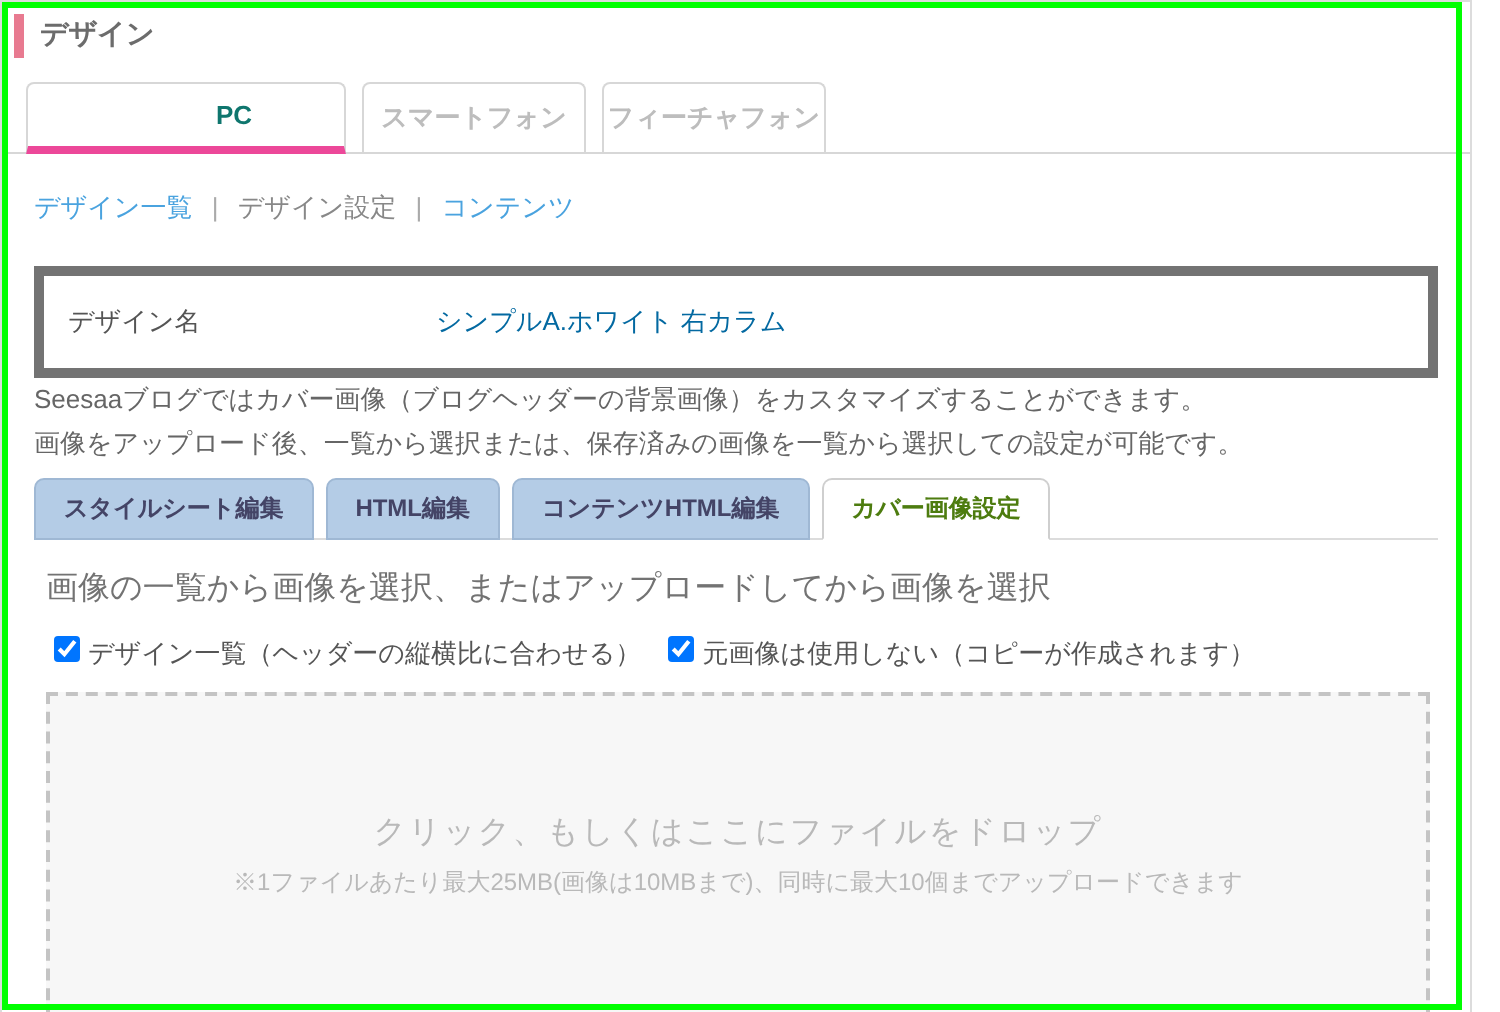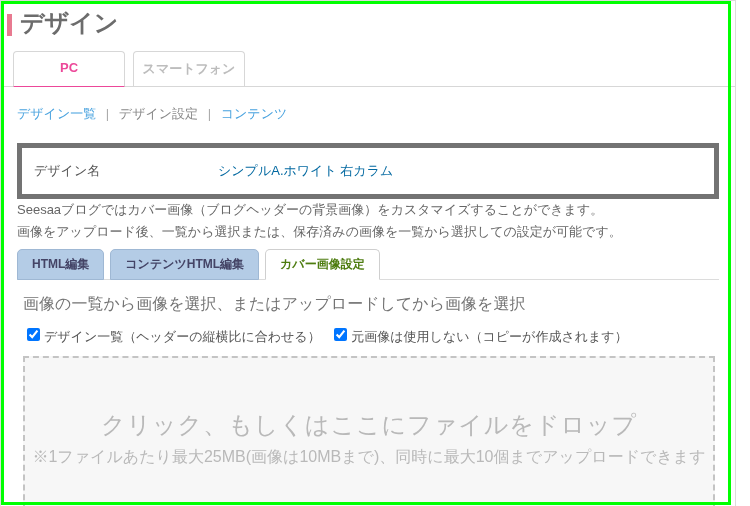--- a/index.html
+++ b/index.html
@@ -28,21 +28,21 @@
   }
   .accent {
     width: 5px;
     height: 22px;
     background: #e87a90;
     display: inline-block;
     vertical-align: middle;
     margin-right: 8px;
   }
   .title {
-    font-size: 24px;
+    font-size: 14px;
     font-weight: bold;
     color: #6c6c6c;
     padding: 6px 0 6px 6px;
   }
   .device-tabs {
     display: flex;
     gap: 8px;
     padding: 6px 12px 0 12px;
     border-bottom: 1px solid #d7d7d7;
   }
@@ -54,23 +54,24 @@
     padding: 8px 0;
     width: 110px;
     text-align: center;
     color: #bdbdbd;
     cursor: pointer;
     font-weight: bold;
     position:relative;
     background:#fff;
   }
   .dtab.active {
-    color: #ec4899;
-    border-bottom: 1px solid #ec4899;
+    color: #0f766e;
+    border-bottom: 4px solid #ec4899;
     margin-bottom:-1px;
+    padding-left:48px;
   }
   .content {
     padding: 18px 16px;
   }
   .crumbs {
     color: #888;
     margin-bottom: 20px;
   }
   .crumbs a { color: #4aa3df; text-decoration: none; cursor:pointer; }
   .sep { color: #aaa; margin: 0 6px; }
@@ -122,35 +123,36 @@
     width: 688px;
     height: 160px;
     display:flex;
     flex-direction:column;
     align-items:center;
     justify-content:center;
     color:#b9b9b9;
     gap:6px;
     cursor:pointer;
   }
-  .drop .big { font-size: 24px; color:#b9b9b9; letter-spacing:1px;}
-  .drop .small { font-size: 16px; color:#b9b9b9;}
+  .drop .big { font-size: 16px; color:#b9b9b9; letter-spacing:1px;}
+  .drop .small { font-size: 12px; color:#b9b9b9;}
 </style>
 </head>
 <body>
 
 <div class="wrap">
 
   <div class="title">
     <span class="accent"></span><span>デザイン</span>
   </div>
 
   <div class="device-tabs">
     <div class="dtab active"><span>PC</span></div>
     <div class="dtab"><span>スマートフォン</span></div>
+    <div class="dtab"><span>フィーチャフォン</span></div>
   </div>
 
   <div class="content">
     <div class="crumbs">
       <a>デザイン一覧</a>
       <span class="sep">|</span>
       <span>デザイン設定</span>
       <span class="sep">|</span>
       <a>コンテンツ</a>
     </div>
@@ -159,20 +161,21 @@
       <div class="label">デザイン名</div>
       <div class="value">シンプルA.ホワイト 右カラム</div>
     </div>
 
     <div class="desc">
       <span>Seesaaブログではカバー画像（ブログヘッダーの背景画像）をカスタマイズすることができます。</span><br>
       <span>画像をアップロード後、一覧から選択または、保存済みの画像を一覧から選択しての設定が可能です。</span>
     </div>
 
     <div class="subtabs">
+      <div class="stab"><span>スタイルシート編集</span></div>
       <div class="stab"><span>HTML編集</span></div>
       <div class="stab"><span>コンテンツHTML編集</span></div>
       <div class="stab active"><span>カバー画像設定</span></div>
     </div>
 
     <div class="sec">
       <div class="sechdr">画像の一覧から画像を選択、またはアップロードしてから画像を選択</div>
       <div class="chkline">
         <label><input type="checkbox" checked="" style=""><span>デザイン一覧（ヘッダーの縦横比に合わせる）</span></label>
         <label style="margin-left:6px;"><input type="checkbox" checked="" style=""><span>元画像は使用しない（コピーが作成されます）</span></label>

